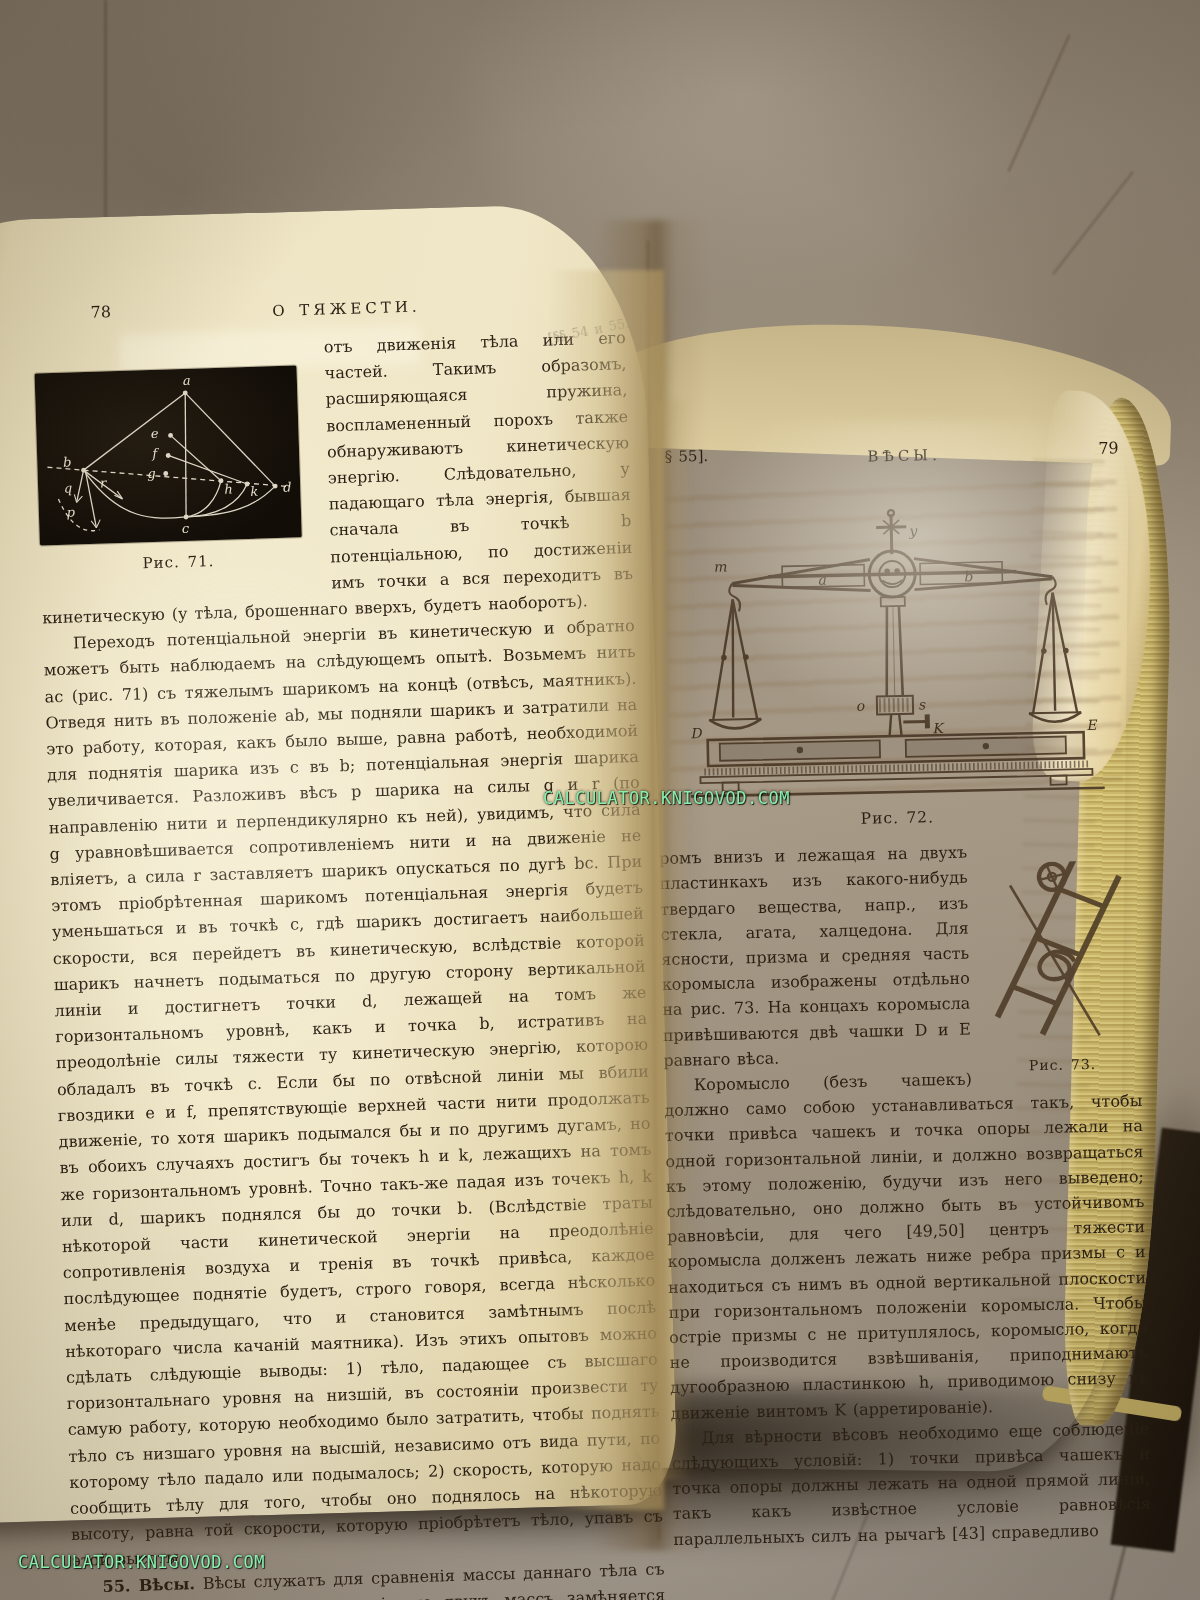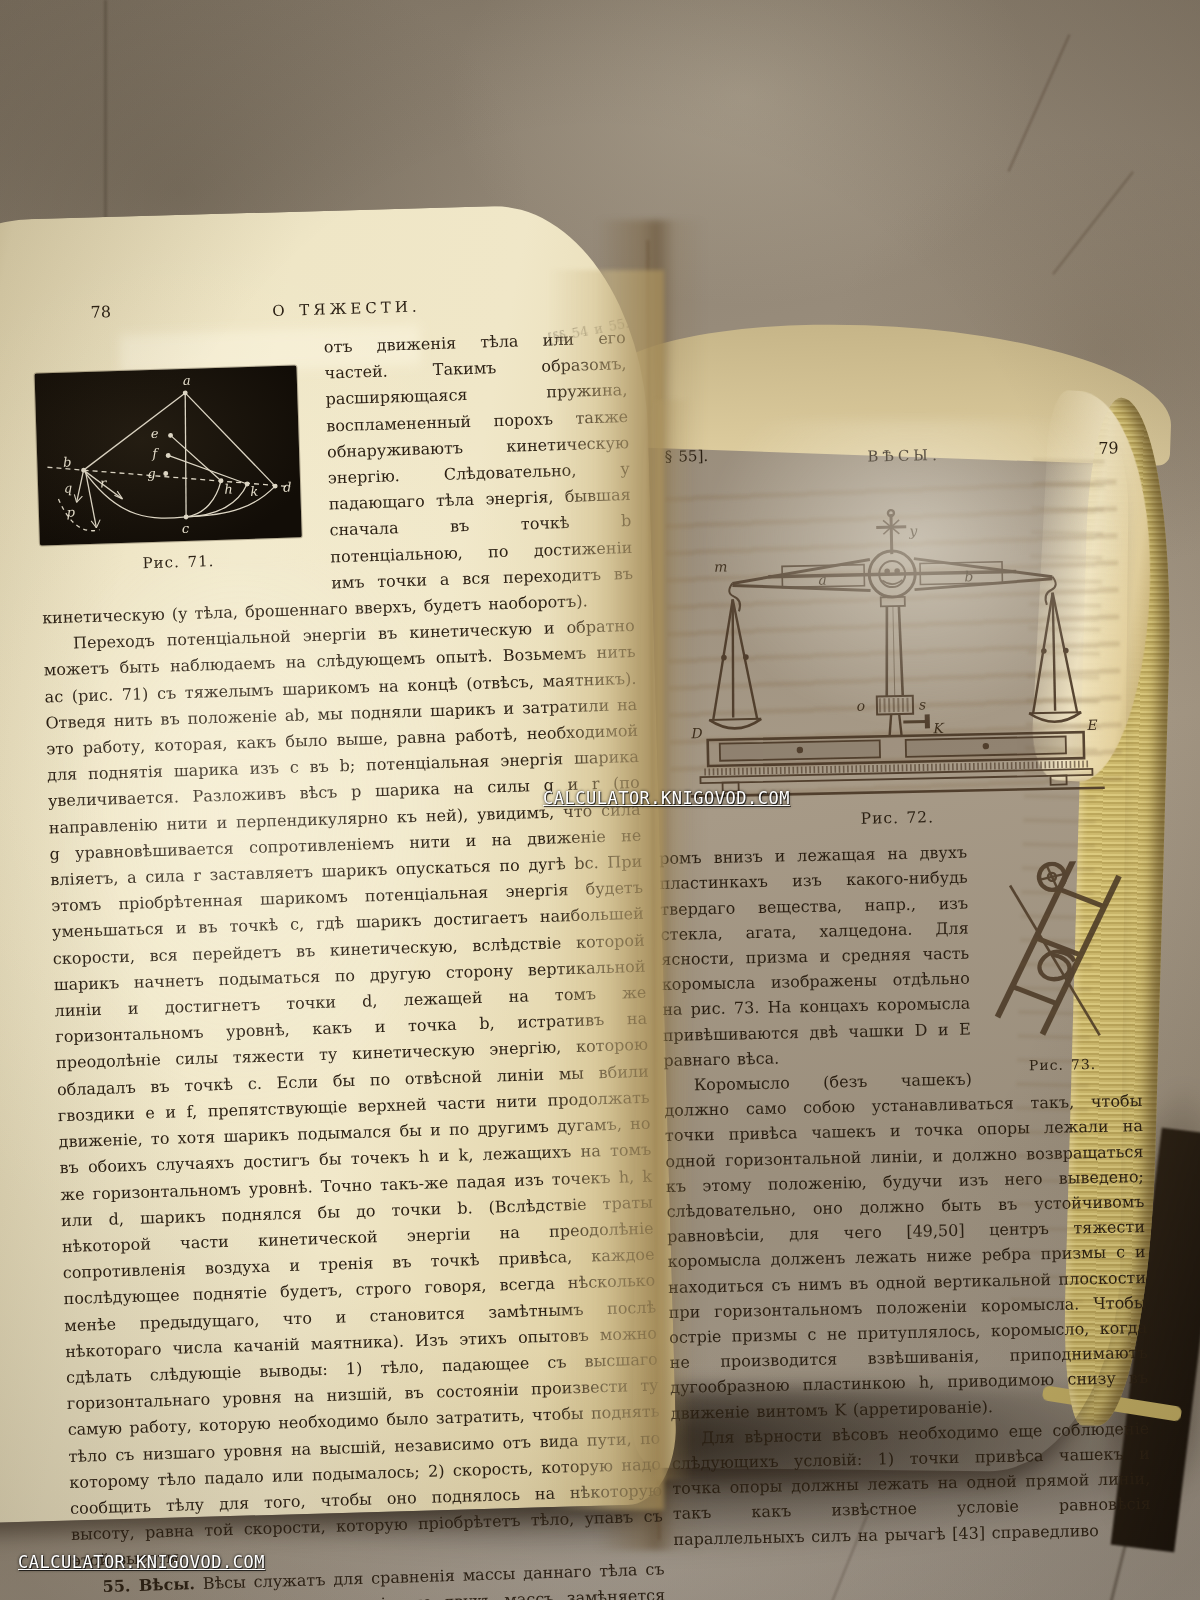--- a/index.html
+++ b/index.html
@@ -92,22 +92,22 @@
   .fade-gutter-r{position:absolute;left:656px;top:400px;width:36px;height:1080px;
      background:linear-gradient(to left, rgba(214,197,150,0), rgba(176,152,100,.4) 100%);filter:blur(2px);}
   .glare-r{position:absolute;left:700px;top:420px;width:430px;height:310px;
      background:radial-gradient(ellipse at 50% 40%, rgba(255,252,240,.45), transparent 70%);filter:blur(6px);}
   .glare-l{position:absolute;left:60px;top:560px;width:400px;height:560px;
      background:radial-gradient(ellipse at 45% 45%, rgba(255,250,236,.22), transparent 72%);filter:blur(6px);}
   .stain{position:absolute;left:120px;top:330px;width:300px;height:40px;transform:rotate(-2deg);
      background:rgba(255,250,232,.4);filter:blur(6px);}
   .vignette{position:absolute;inset:0;pointer-events:none;
      background:radial-gradient(ellipse 900px 1100px at 50% 46%, transparent 55%, rgba(40,28,14,.22) 100%);}
-  .wm{position:absolute;font-family:"DejaVu Sans Mono",monospace;font-size:17px;color:#ffffff;
-      letter-spacing:.5px;text-shadow:0 0 3px rgba(0,0,0,.9),1px 1px 0 rgba(0,0,0,.65);text-decoration:underline;}
+  .wm{position:absolute;font-family:"DejaVu Sans Mono",monospace;font-size:17px;color:#86efac;
+      letter-spacing:.5px;text-shadow:0 0 3px rgba(0,0,0,.9),1px 1px 0 rgba(0,0,0,.65);}
   .wm-center{left:543px;top:788px;}
   .wm-bottom{left:18px;top:1552px;}
   svg text{font-family:"DejaVu Serif",serif;font-style:italic;}
 </style>
 </head>
 <body>
 
 <div class="scene">
 
   <div class="floor">

